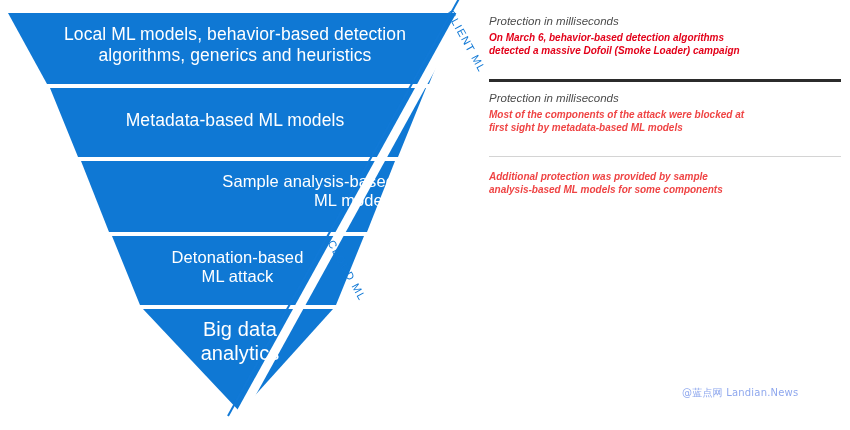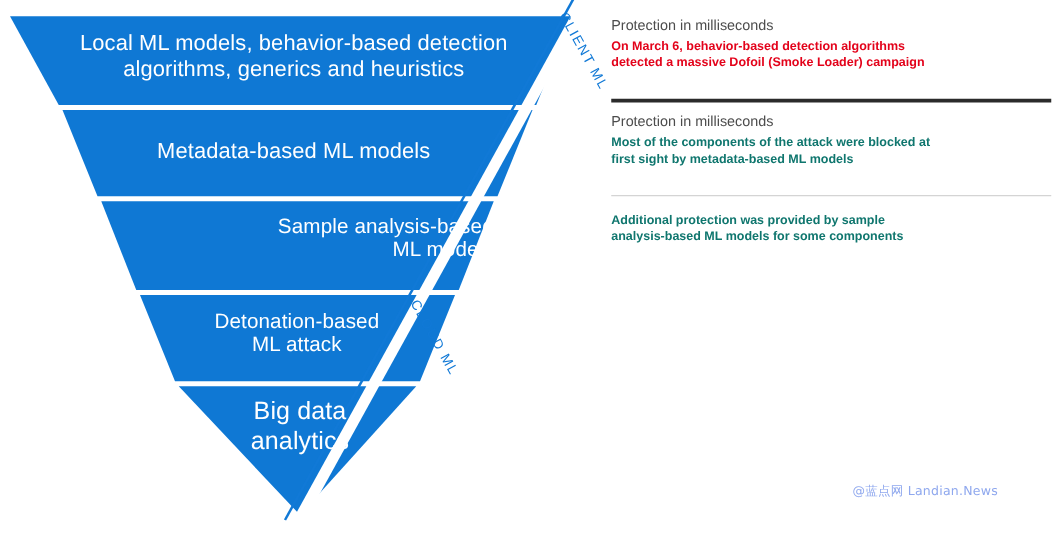--- a/index.html
+++ b/index.html
@@ -68,20 +68,21 @@
     transform: rotate(61deg);
   }
 
   
   #info-panel {
     position: absolute;
     left: 489px;
     top: 0;
     width: 355px;
     height: 384px;
+    font-style: italic;
   }
   .info-block {
     position: absolute;
     left: 0;
     width: 352px;
   }
   #info-block-0 { top: 14px; }
   #info-block-1 { top: 91px; }
   #info-block-2 { top: 170px; }
 
@@ -93,21 +94,21 @@
     font-weight: 400;
   }
   .info-headline {
     font-size: 10px;
     font-weight: bold;
     line-height: 1.33;
     margin: 0;
     white-space: pre-line;
   }
   .hl-red  { color: #e3021a; }
-  .hl-blue { color: #0f766e; }
+  .hl-blue { color: #ef4444; }
 
   .divider {
     position: absolute;
     left: 0;
   }
   #divider-0 {
     top: 79px;
     width: 352px;
     height: 3px;
     background: #2b2b2b;

